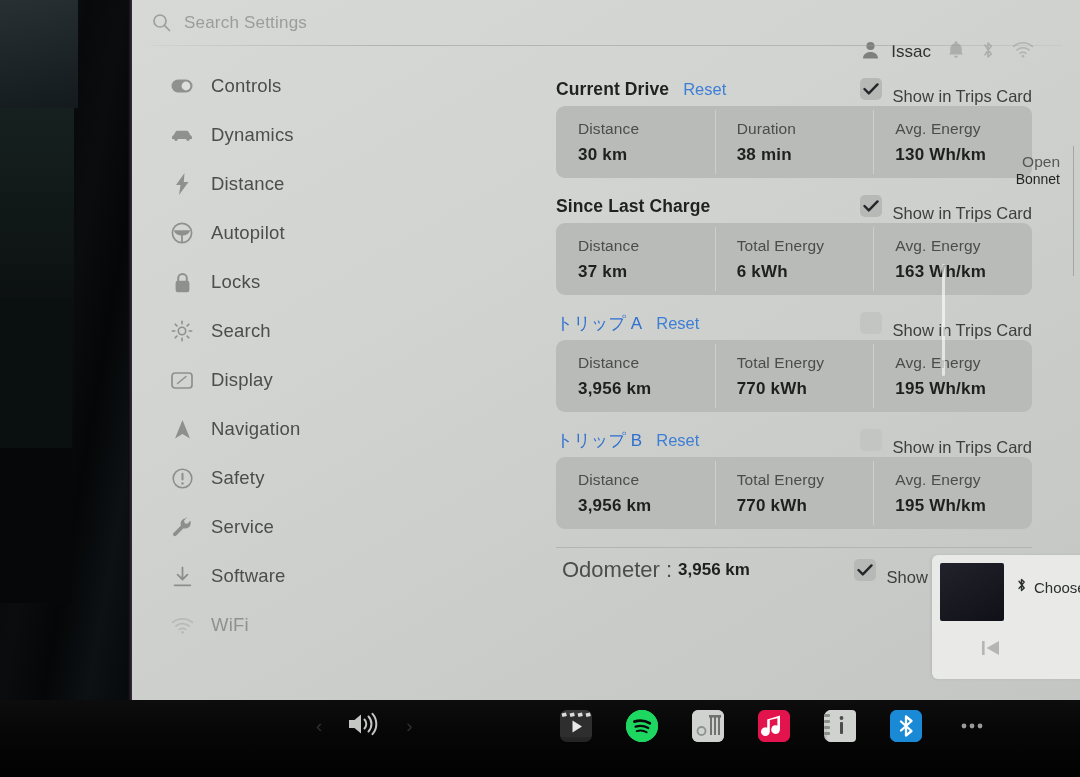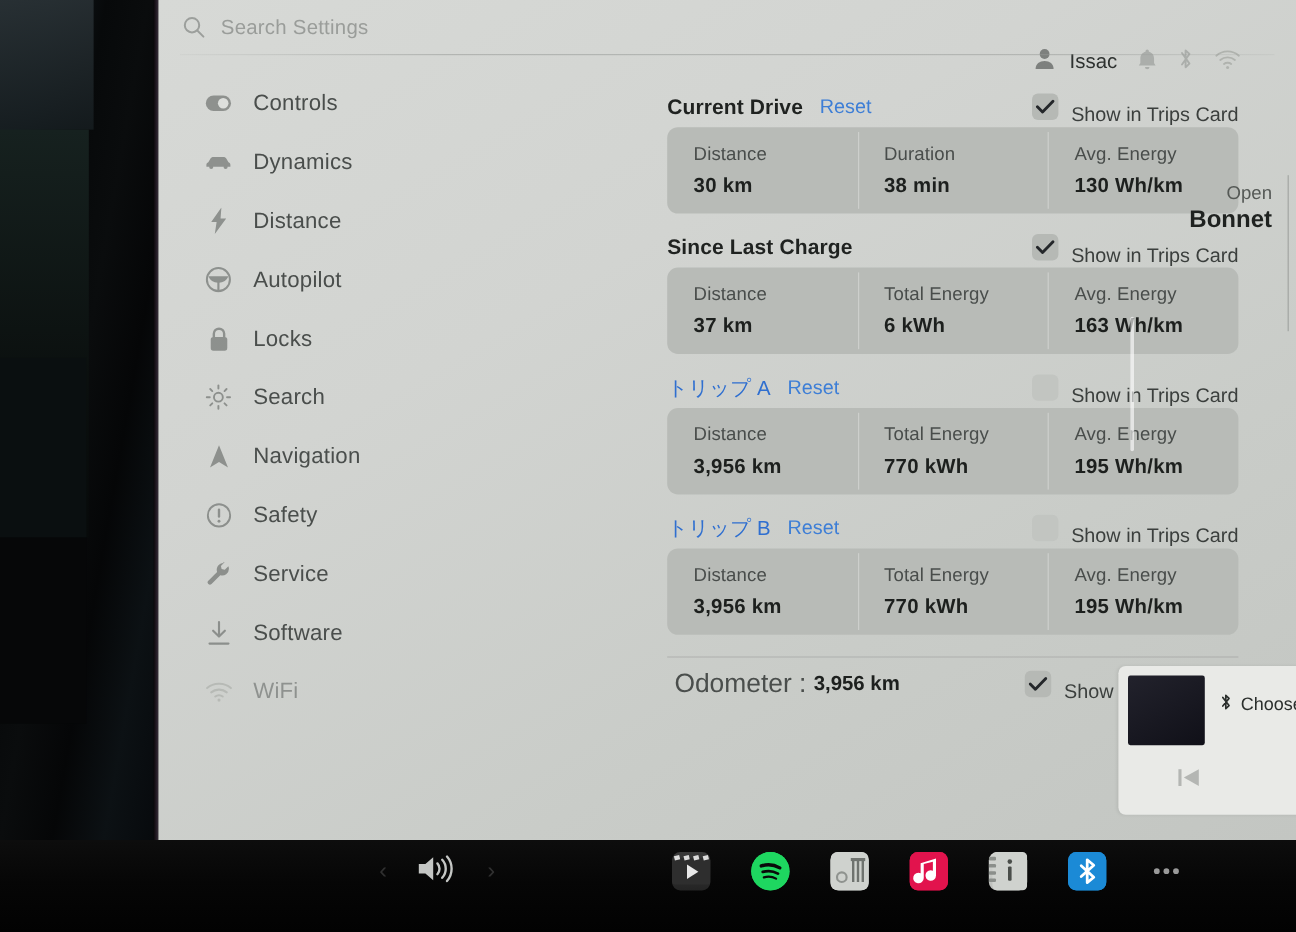--- a/index.html
+++ b/index.html
@@ -155,21 +155,21 @@
     width: 3px; height: 112px; border-radius: 2px;
     background: rgba(255,255,255,.62);
   }
 
   
   .bonnet {
     position: absolute; right: 20px; top: 152px;
     text-align: right; line-height: 1.25;
   }
   .bonnet .b1 { font-size: 15.5px; color: #555956; }
-  .bonnet .b2 { font-size: 20px; color: #1f2220; font-weight: bold; }
+  .bonnet .b2 { font-size: 14px; color: #1f2220; font-weight: normal; }
   .bonnet-rule {
     position: absolute; right: 6px; top: 146px; width: 1px; height: 130px;
     background: rgba(130,133,130,.55);
   }
 
   .media-card {
     position: absolute; right: -8px; top: 555px;
     width: 156px; height: 124px;
     background: #e9eae7;
     border-radius: 6px 0 0 6px;
@@ -335,20 +335,29 @@
               <line x1="4.2" y1="4.2" x2="5.9" y2="5.9"></line>
               <line x1="16.1" y1="16.1" x2="17.8" y2="17.8"></line>
               <line x1="4.2" y1="17.8" x2="5.9" y2="16.1"></line>
               <line x1="16.1" y1="5.9" x2="17.8" y2="4.2"></line>
             </g>
           </svg>
         </span>
         <span class="nav-label">Search</span>
       </div>
 
+      <div class="nav-item">
+        <span class="nav-icon">
+          <svg width="22" height="17" viewBox="0 0 22 17">
+            <rect x="1" y="1" width="20" height="15" rx="3" fill="none" stroke="#636764" stroke-width="1.7"></rect>
+            <path d="M6.5 11.5L15 4.5" stroke="#636764" stroke-width="1.5" stroke-linecap="round"></path>
+          </svg>
+        </span>
+        <span class="nav-label">Display</span>
+      </div>
 
 
       <div class="nav-item">
         <span class="nav-icon">
           <svg width="17" height="21" viewBox="0 0 17 21">
             <path d="M8.5 1L16 19.6 8.5 15.1 1 19.6z" fill="#636764"></path>
           </svg>
         </span>
         <span class="nav-label">Navigation</span>
       </div>

